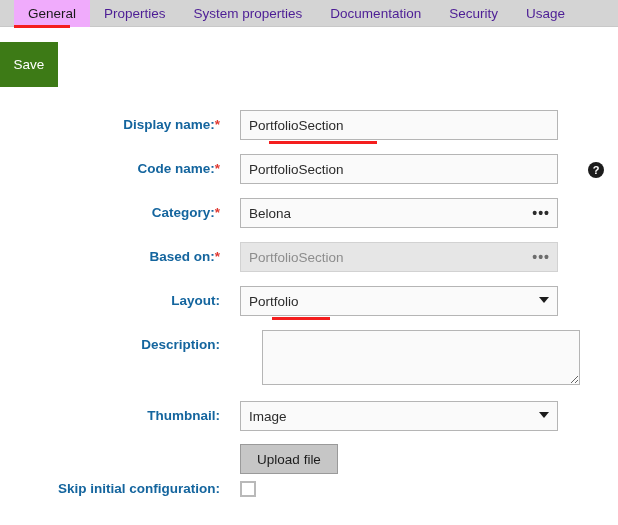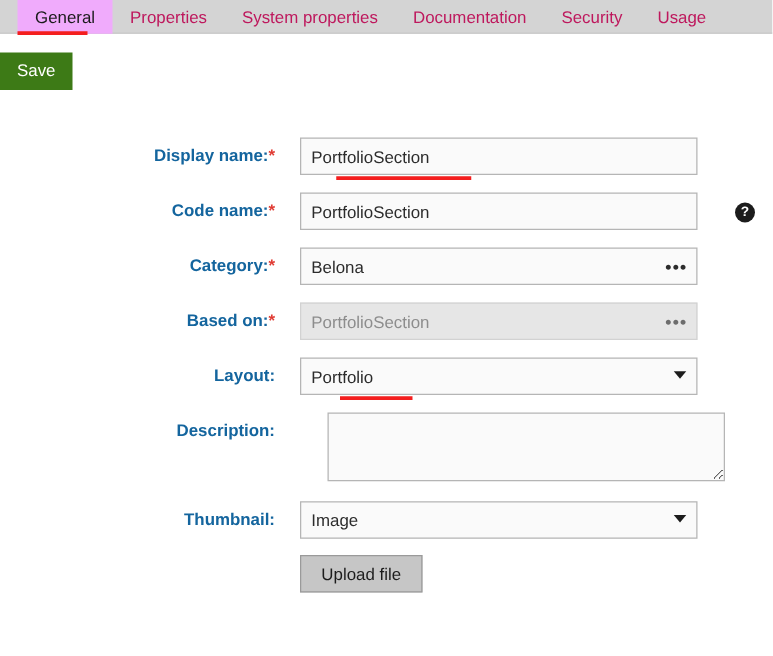--- a/index.html
+++ b/index.html
@@ -33,21 +33,21 @@
     align-items: stretch;
     height: 27px;
     padding-left: 14px;
     box-sizing: border-box;
   }
   .tab {
     display: flex;
     align-items: center;
     padding: 0 14px;
     font-size: 13.5px;
-    color: #be185d;
+    color: #4c1d95;
     white-space: nowrap;
     cursor: pointer;
     background: transparent;
     height: 27px;
     box-sizing: border-box;
   }
   .tab.active {
     background: #f0abfc;
     color: #1a1a1a;
   }
@@ -60,21 +60,21 @@
     border-radius: 0;
     z-index: 50;
   }
 
   
   .save-btn {
     position: absolute;
     left: 0;
     top: 42px;
     width: 58px;
-    height: 30px;
+    height: 45px;
     background: #3d7a16;
     color: #ffffff;
     border: none;
     font-family: "Liberation Sans", sans-serif;
     font-size: 13.5px;
     cursor: pointer;
     padding: 0;
     text-align: center;
     line-height: 30px;
   }
@@ -324,18 +324,26 @@
     </div>
   </div>
 
   <div class="row" style="">
     <div class="label">&nbsp;</div>
     <div class="field">
       <button class="upload-btn">Upload file</button>
     </div>
   </div>
 
+  <div class="row">
+    <div class="label">
+      <span>Skip initial configuration:</span>
+    </div>
+    <div class="field">
+      <span class="cbox"></span>
+    </div>
+  </div>
 
 </div>
 
 <div class="annot" style="left: 14px; top: 25px; width: 56px; background: rgb(244, 30, 30);"></div>
 <div class="annot" style="left: 269px; top: 141px; width: 108px; background: rgb(244, 30, 30);"></div>
 <div class="annot" style="left: 272px; top: 317px; width: 58px; background: rgb(244, 30, 30);"></div>
 
 </body></html>

